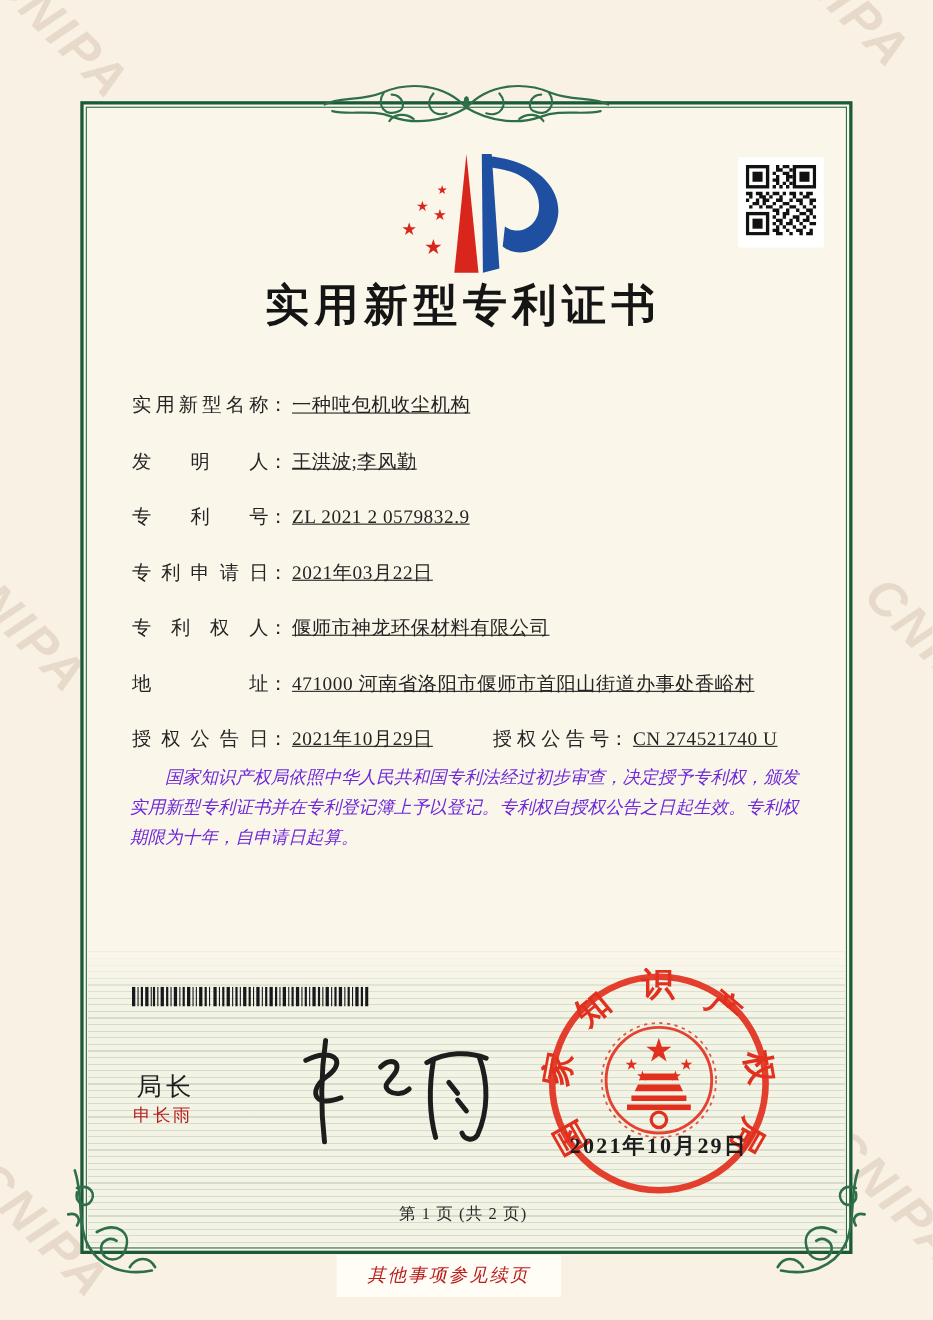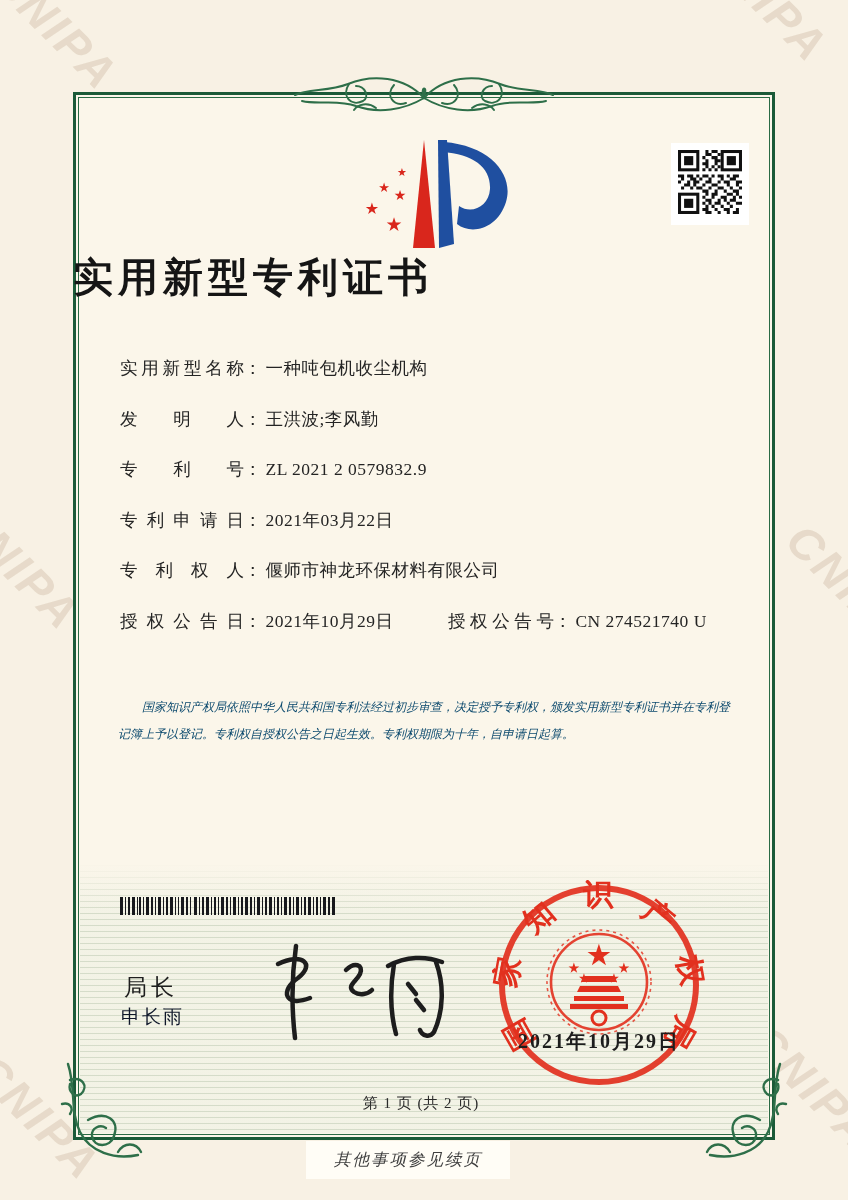--- a/index.html
+++ b/index.html
@@ -22,48 +22,48 @@
 
   .orn{position:absolute;pointer-events:none;}
 
   .cert-no{position:absolute;left:119px;top:146px;font-size:18px;color:#3b3b3b;letter-spacing:1px;}
 
   .qr-box{position:absolute;left:671px;top:143px;width:78px;height:82px;background:#fff;
           display:flex;align-items:flex-start;justify-content:center;padding-top:7px;box-sizing:border-box;}
 
   .logo{position:absolute;left:338px;top:134px;width:178px;height:126px;}
 
-  .title{position:absolute;left:73px;top:250px;width:696px;text-align:left;
+  .title{position:absolute;left:73px;top:250px;width:696px;text-align:center;
          font-size:40px;font-weight:700;letter-spacing:5px;color:#151515;}
 
   .fields{position:absolute;left:120px;top:356px;width:620px;font-size:17.5px;color:#242424;}
   .frow{height:24px;line-height:24px;margin-bottom:26.5px;white-space:nowrap;}
   .flabel{display:inline-block;width:124px;text-align:justify;text-align-last:justify;vertical-align:top;}
   .fcolon{margin:0 4px 0 0;}
-  .fval{letter-spacing:.5px;}
+  .fval{letter-spacing:.5px;text-decoration:underline;}
   .flabel2{display:inline-block;width:106px;text-align:justify;text-align-last:justify;vertical-align:top;margin-left:50px;}
 
-  .bodytext{position:absolute;left:118px;top:694px;width:622px;font-size:12px;line-height:27px;
-            color:#0c4a6e;font-style:italic;}
+  .bodytext{position:absolute;left:118px;top:694px;width:622px;font-size:16px;line-height:27px;
+            color:#6d28d9;font-style:italic;}
   .bodytext p{margin:0;text-indent:2em;}
 
   .barcode{position:absolute;left:120px;top:897px;width:215px;height:18px;}
 
   .officer-title{position:absolute;left:124px;top:972px;font-size:23px;color:#1e1e1e;letter-spacing:4px;}
-  .officer-name{position:absolute;left:121px;top:1004px;font-size:19px;color:#0f172a;letter-spacing:2px;}
+  .officer-name{position:absolute;left:121px;top:1004px;font-size:16px;color:#b91c1c;letter-spacing:2px;}
   .sig{position:absolute;left:250px;top:934px;width:220px;height:112px;}
 
   .seal{position:absolute;left:492px;top:880px;width:214px;height:214px;}
   .seal text{font-weight:700;}
 
   .page-info{position:absolute;left:73px;top:1094px;width:696px;text-align:center;
              font-size:15px;color:#2a2a2a;letter-spacing:1px;}
 
   .note-box{position:absolute;left:408px;top:1141px;transform:translateX(-50%);
-            background:#fffdf6;padding:8px 28px;font-size:16.5px;color:#404040;font-style:italic;
+            background:#fffdf6;padding:8px 28px;font-size:16.5px;color:#b91c1c;font-style:italic;
             letter-spacing:2px;white-space:nowrap;}
 </style>
 </head>
 <body>
 
 <div class="page">
 
   <div class="wm" style="left:-22px;top:0px">CNIPA</div>
   <div class="wm" style="left:688px;top:-28px">CNIPA</div>
   <div class="wm" style="left:292px;top:160px">CNIPA</div>
@@ -173,20 +173,23 @@
     <div class="frow">
       <span class="flabel">专利号</span><span class="fcolon">：</span><span class="fval">ZL 2021 2 0579832.9</span>
     </div>
     <div class="frow">
       <span class="flabel">专利申请日</span><span class="fcolon">：</span><span class="fval">2021年03月22日</span>
     </div>
     <div class="frow">
       <span class="flabel">专利权人</span><span class="fcolon">：</span><span class="fval">偃师市神龙环保材料有限公司</span>
     </div>
     <div class="frow">
+      <span class="flabel">地址</span><span class="fcolon">：</span><span class="fval">471000 河南省洛阳市偃师市首阳山街道办事处香峪村</span>
+    </div>
+    <div class="frow">
       <span class="flabel">授权公告日</span><span class="fcolon">：</span><span class="fval">2021年10月29日</span>
       <span class="flabel2">授权公告号</span><span class="fcolon">：</span><span class="fval">CN 274521740 U</span>
     </div>
   </div>
 
   <div class="bodytext">
     <p>国家知识产权局依照中华人民共和国专利法经过初步审查，决定授予专利权，颁发实用新型专利证书并在专利登记簿上予以登记。专利权自授权公告之日起生效。专利权期限为十年，自申请日起算。</p>
   </div>
 
   <svg class="barcode" viewBox="0 0 215 17" preserveAspectRatio="none">

